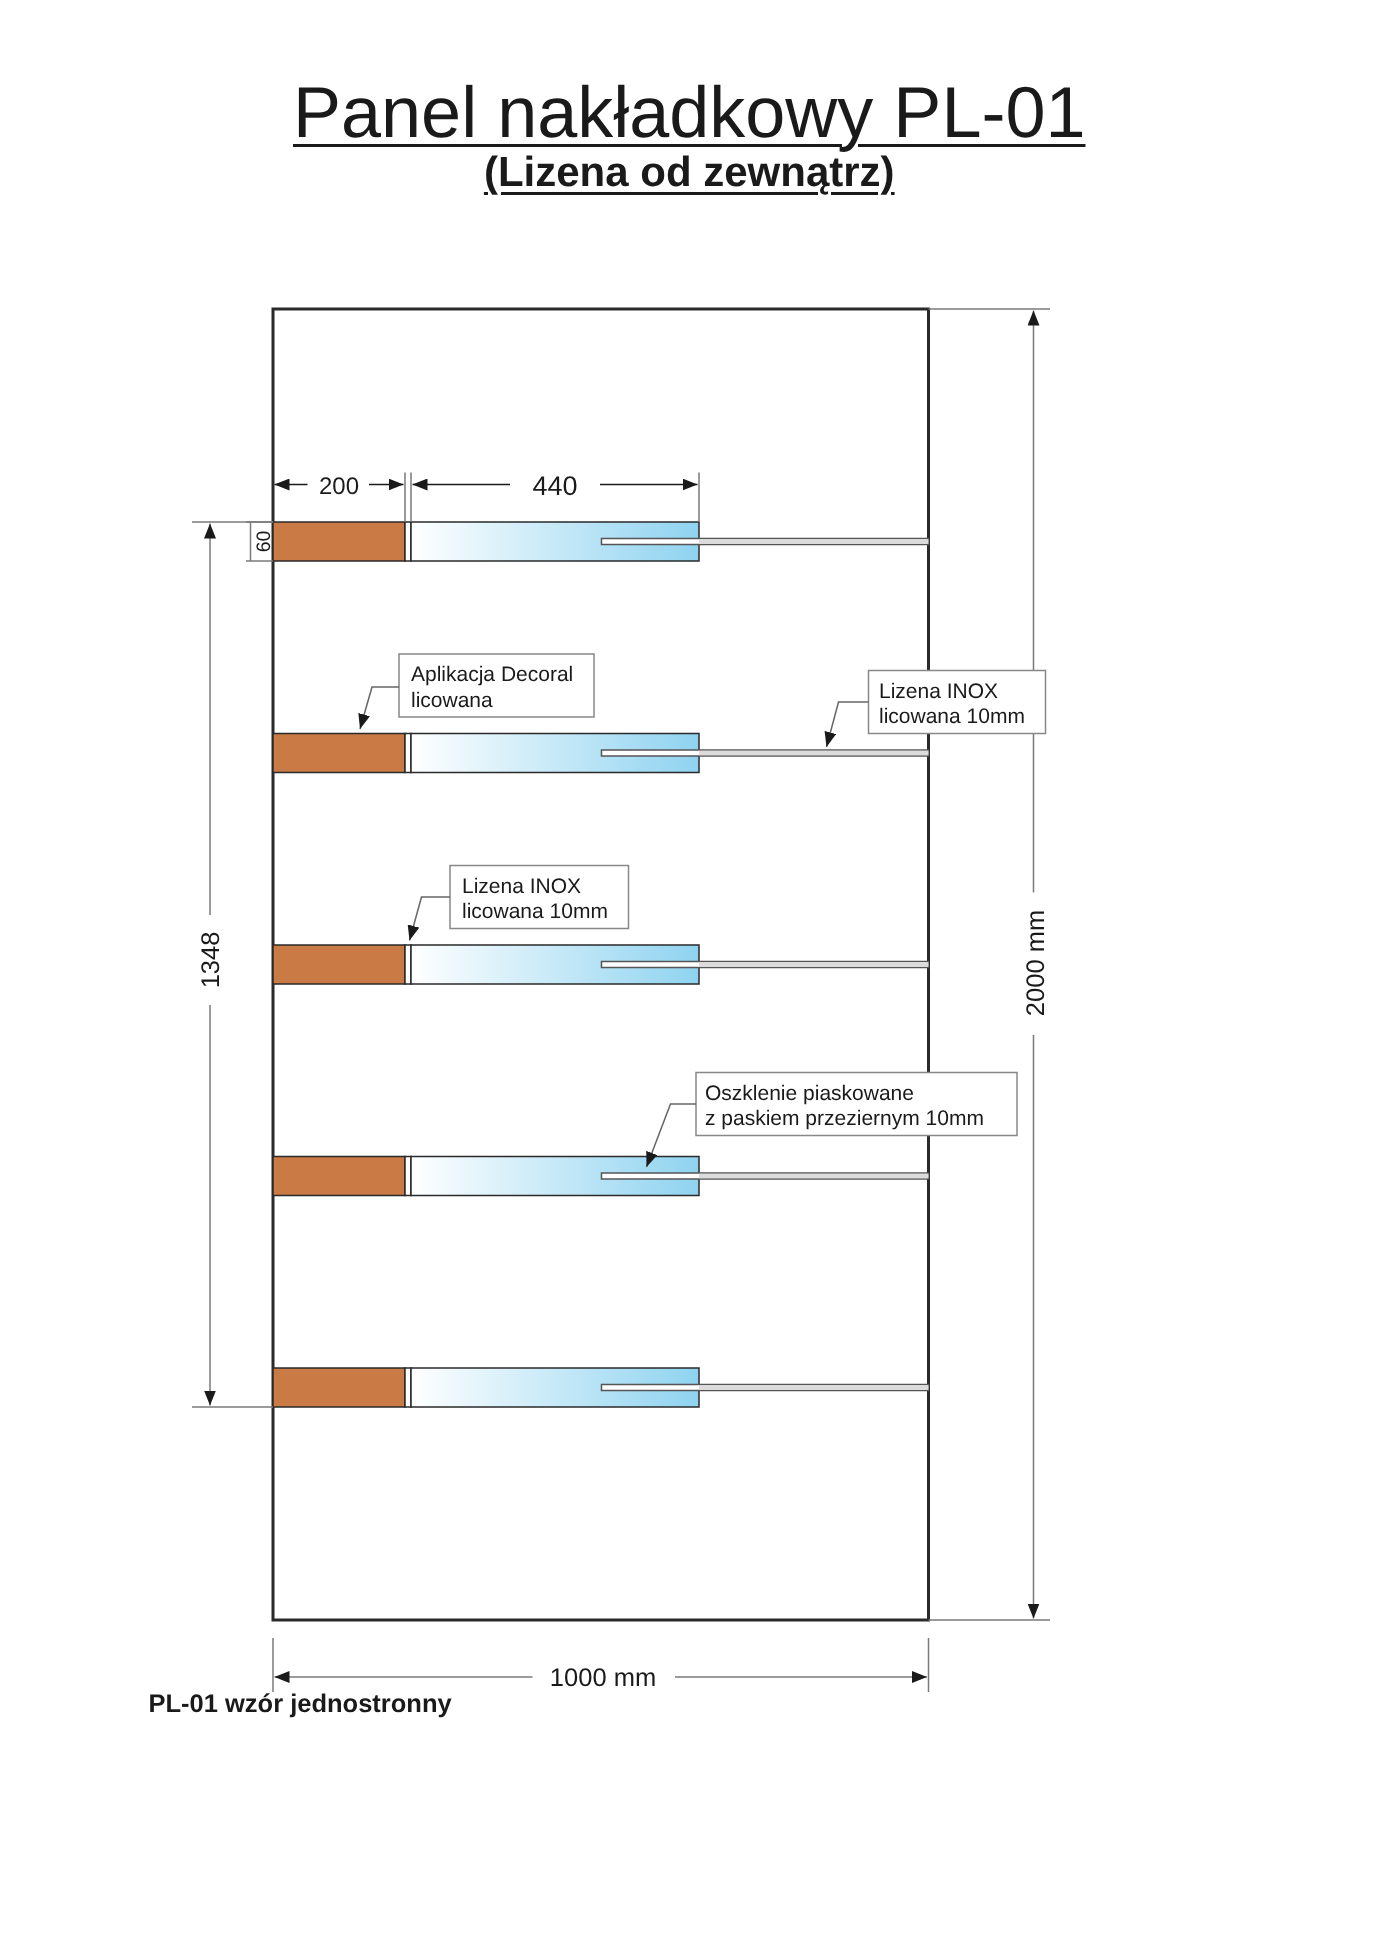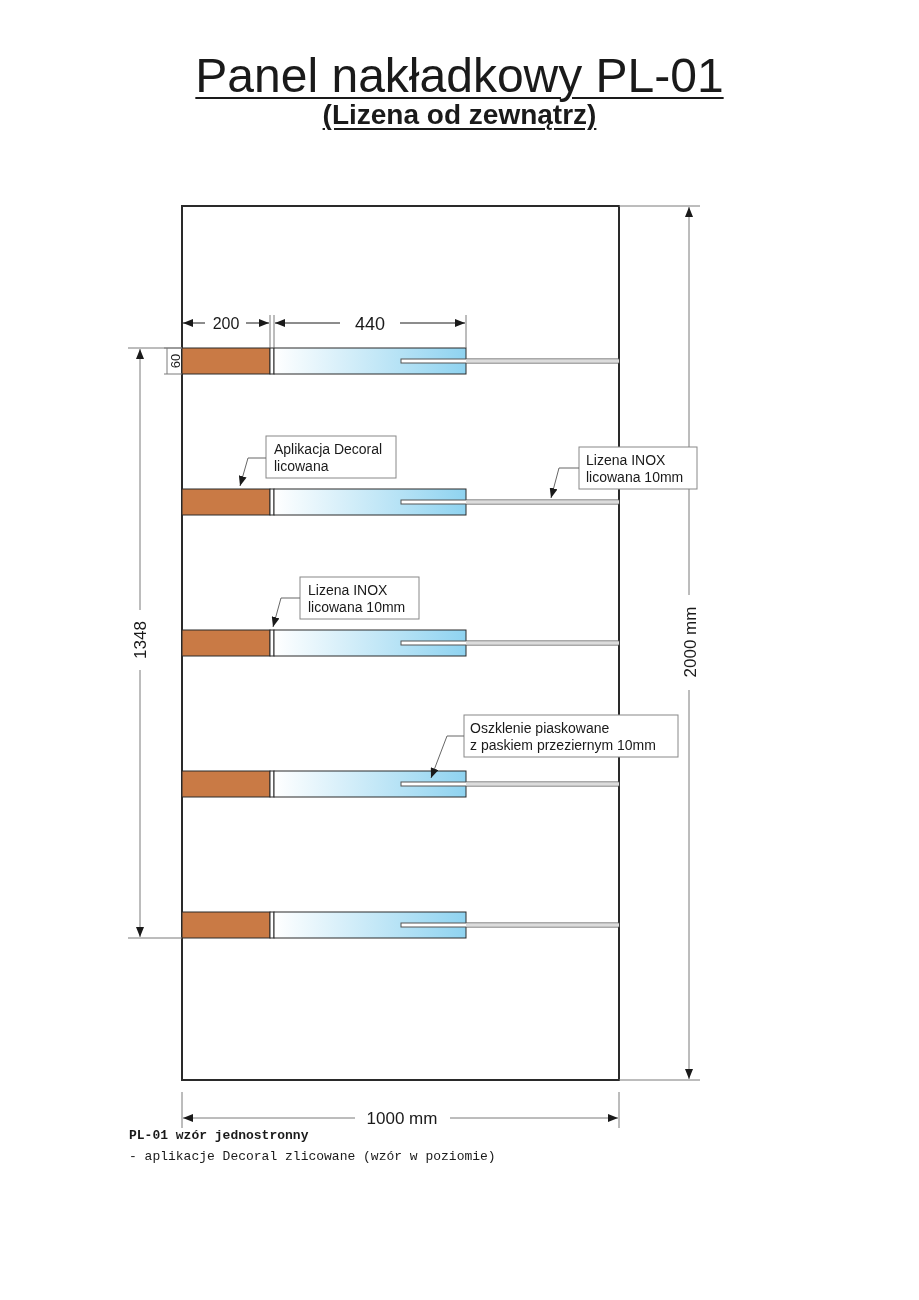--- a/index.html
+++ b/index.html
@@ -1,21 +1,21 @@
 <!DOCTYPE html>
 <html><head>
 <meta charset="utf-8">
 <style>
   html, body { margin: 0; padding: 0; background: #ffffff; }
   body { width: 919px; height: 1300px; position: relative; overflow: hidden; font-family: "Liberation Sans", sans-serif; color: #1a1a1a; }
   .title { position: absolute; left: 0; width: 919px; text-align: center; top: 56px; font-size: 48px; text-decoration: underline; text-decoration-thickness: 2px; text-underline-offset: 5px; line-height: 40px; }
   .subtitle { position: absolute; left: 0; width: 919px; text-align: center; top: 98px; font-size: 28px; font-weight: bold; text-decoration: underline; text-decoration-thickness: 2px; text-underline-offset: 4px; line-height: 34px; }
   svg#drawing { position: absolute; left: 0; top: 0; }
   svg text { font-family: "Liberation Sans", sans-serif; fill: #1a1a1a; }
-  .notes { position: absolute; left: 129px; top: 1125px; font-size: 13px; line-height: 21px; font-family: Liberation Mono, monospace; }
+  .notes { position: absolute; left: 99px; top: 1125px; font-size: 17px; line-height: 21px; }
   .notes .head { font-weight: bold; }
 </style>
 </head>
 <body>
 
 <div class="title">Panel nakładkowy PL-01</div>
 <div class="subtitle">(Lizena od zewnątrz)</div>
 
 <svg id="drawing" width="919" height="1300" viewBox="0 0 919 1300">
   <defs>
@@ -122,14 +122,13 @@
   <g>
     <rect x="464" y="715" width="214" height="42" fill="#fff" stroke="#888" stroke-width="1"></rect>
     <text x="470" y="733" font-size="14">Oszklenie piaskowane</text>
     <text x="470" y="750" font-size="14">z paskiem przeziernym 10mm</text>
     <polyline points="464,736 447,736 431,778" fill="none" stroke="#666" stroke-width="1" marker-end="url(#arrow)"></polyline>
   </g>
 </svg>
 
 <div class="notes">
   <div class="head">PL-01 wzór jednostronny</div>
-  <div>- aplikacje Decoral zlicowane (wzór w poziomie)</div>
 </div>
 
 </body></html>

